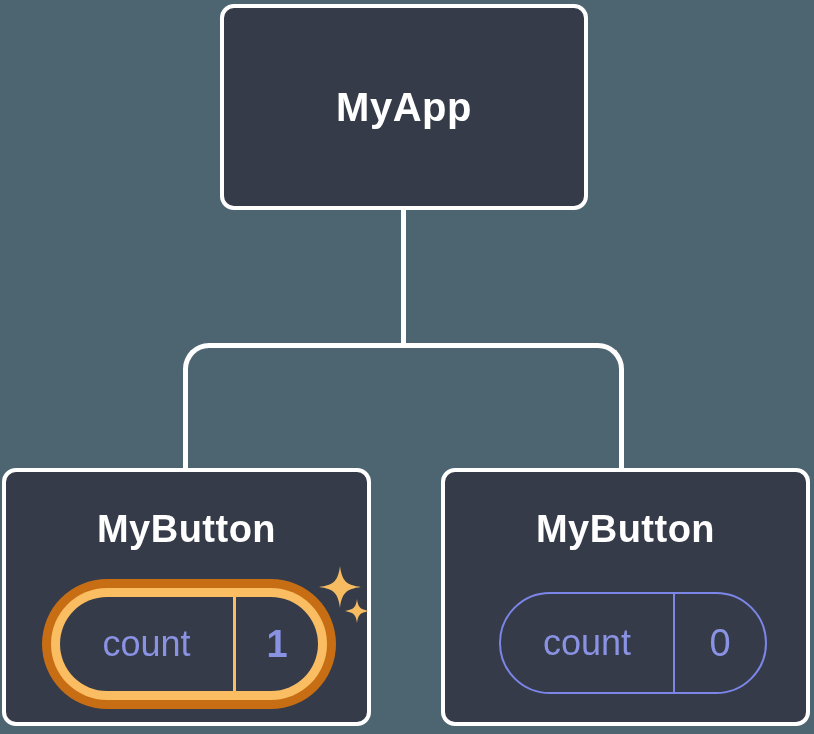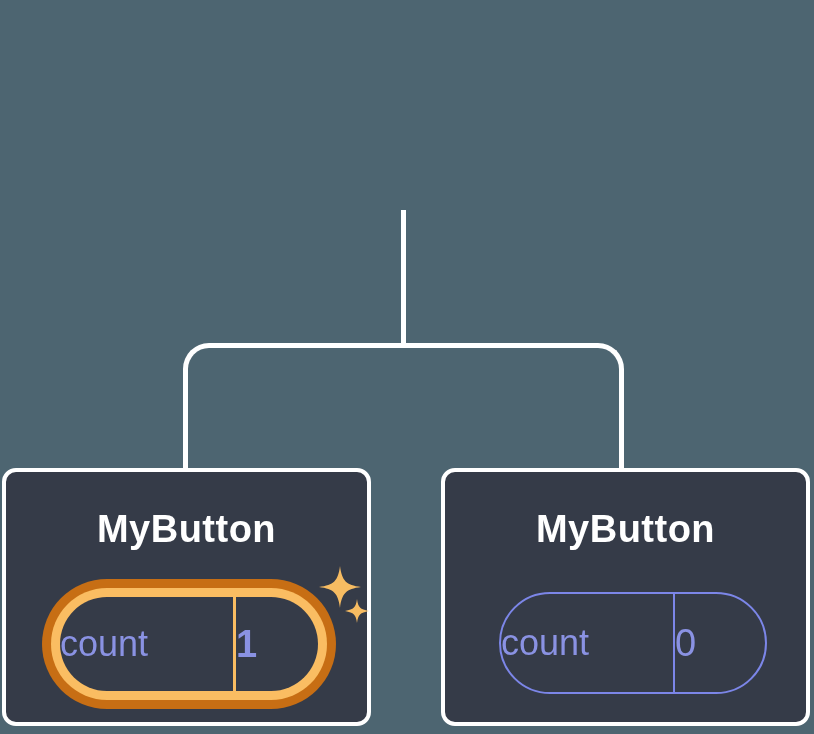--- a/index.html
+++ b/index.html
@@ -59,21 +59,21 @@
     border-radius: 26px 26px 0 0;
   }
   
   .pill-text {
     color: #8A92E3;
     font-size: 36px;
   }
   .pill-value { font-size: 38px; }
   .pill-value.bold { font-weight: bold; }
   .section {
-    display: flex; align-items: center; 
+    display: flex; align-items: center; justify-content: center;
     height: 100%;
   }
   
   .ring-outer {
     position: absolute;
     left: 36px; top: 107px;
     width: 294px; height: 130px;
     background: #C76E14;
     border-radius: 999px;
     padding: 9px;
@@ -117,20 +117,23 @@
     width: 84px; height: 84px;
     z-index: 5;
     pointer-events: none;
   }
 </style>
 </head>
 <body>
 
 <div class="canvas">
 
+  <div class="node node-root">
+    <div class="node-title root-title">MyApp</div>
+  </div>
 
   <div class="stem"></div>
   <div class="bracket"></div>
 
   <div class="node node-child-left">
     <div class="node-title child-title">MyButton</div>
 
     <div class="ring-outer">
       <div class="ring-inner">
         <div class="pill-body">

